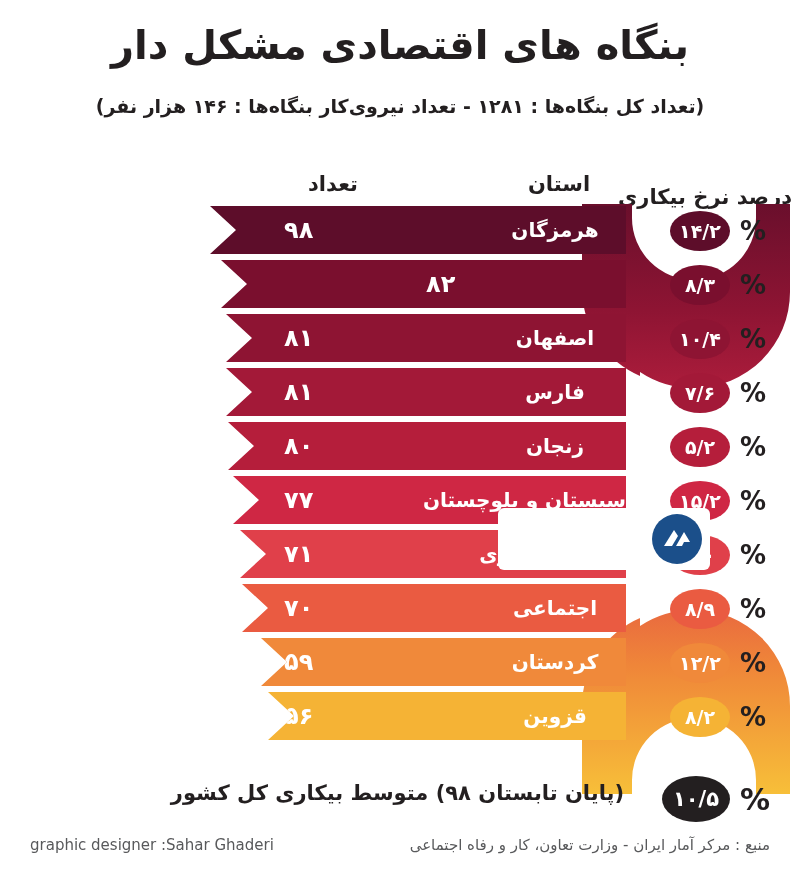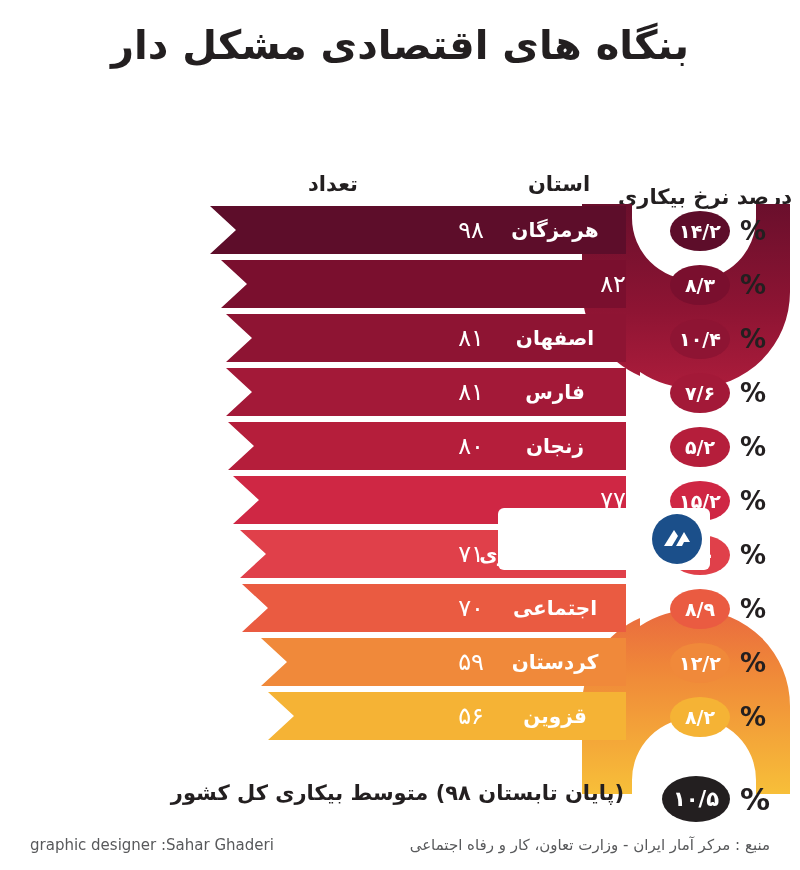--- a/index.html
+++ b/index.html
@@ -73,23 +73,23 @@
     width: 142px;
     text-align: center;
     font-size: 20px;
     font-weight: bold;
     color: #ffffff;
     direction: rtl;
     white-space: nowrap;
   }
   .bar .count {
     width: 200px;
-    text-align: right;
+    text-align: left;
     font-size: 24px;
-    font-weight: normal;
+    font-weight: bold;
     color: #ffffff;
     direction: rtl;
   }
   
   .pct-wrap {
     position: absolute;
     top: 3px; right: 8px;
     width: 160px;
     height: 44px;
     display: flex;
@@ -183,20 +183,21 @@
   .logo-name { font-size: 23px; font-weight: bold; color: #1b4f8a; line-height: 1.05; white-space: nowrap; }
   .logo-name .red { color: #d0232b; }
   .logo-url { font-size: 10px; color: #6d6e71; letter-spacing: .5px; direction: ltr; }
 </style>
 </head>
 <body>
 
 <div id="page">
 
   <div class="title">بنگاه های اقتصادی مشکل دار</div>
+  <div class="subtitle">(تعداد کل بنگاه‌ها : ۱۲۸۱ - تعداد نیروی‌کار بنگاه‌ها : ۱۴۶ هزار نفر)</div>
 
   <div class="col-head rate">درصد نرخ بیکاری</div>
   <div class="col-head count">تعداد</div>
   <div class="col-head prov">استان</div>
 
   <svg class="wrench" viewBox="0 0 800 620">
     <defs>
       <linearGradient id="wgrad" x1="0" y1="0" x2="0" y2="1">
         <stop offset="0%" stop-color="#6a0f2c"></stop>
         <stop offset="18%" stop-color="#8e1433"></stop>
@@ -265,20 +266,21 @@
         <span class="count">۸۰</span>
       </div>
       <div class="pct-wrap">
         <span class="pct-sign">%</span>
         <span class="pct-badge" style="background:#b51e3b">۵/۲</span>
       </div>
     </div>
 
     <div class="row">
       <div class="bar" style="width:393px; background:#cf2744; clip-path: polygon(0 0, 100% 0, 100% 100%, 0 100%, 26px 50%);">
+        <span class="prov">سیستان و بلوچستان</span>
         <span class="count">۷۷</span>
       </div>
       <div class="pct-wrap">
         <span class="pct-sign">%</span>
         <span class="pct-badge" style="background:#cf2744">۱۵/۲</span>
       </div>
     </div>
 
     <div class="row">
       <div class="bar" style="width:386px; background:#e0404a; clip-path: polygon(0 0, 100% 0, 100% 100%, 0 100%, 26px 50%);">

